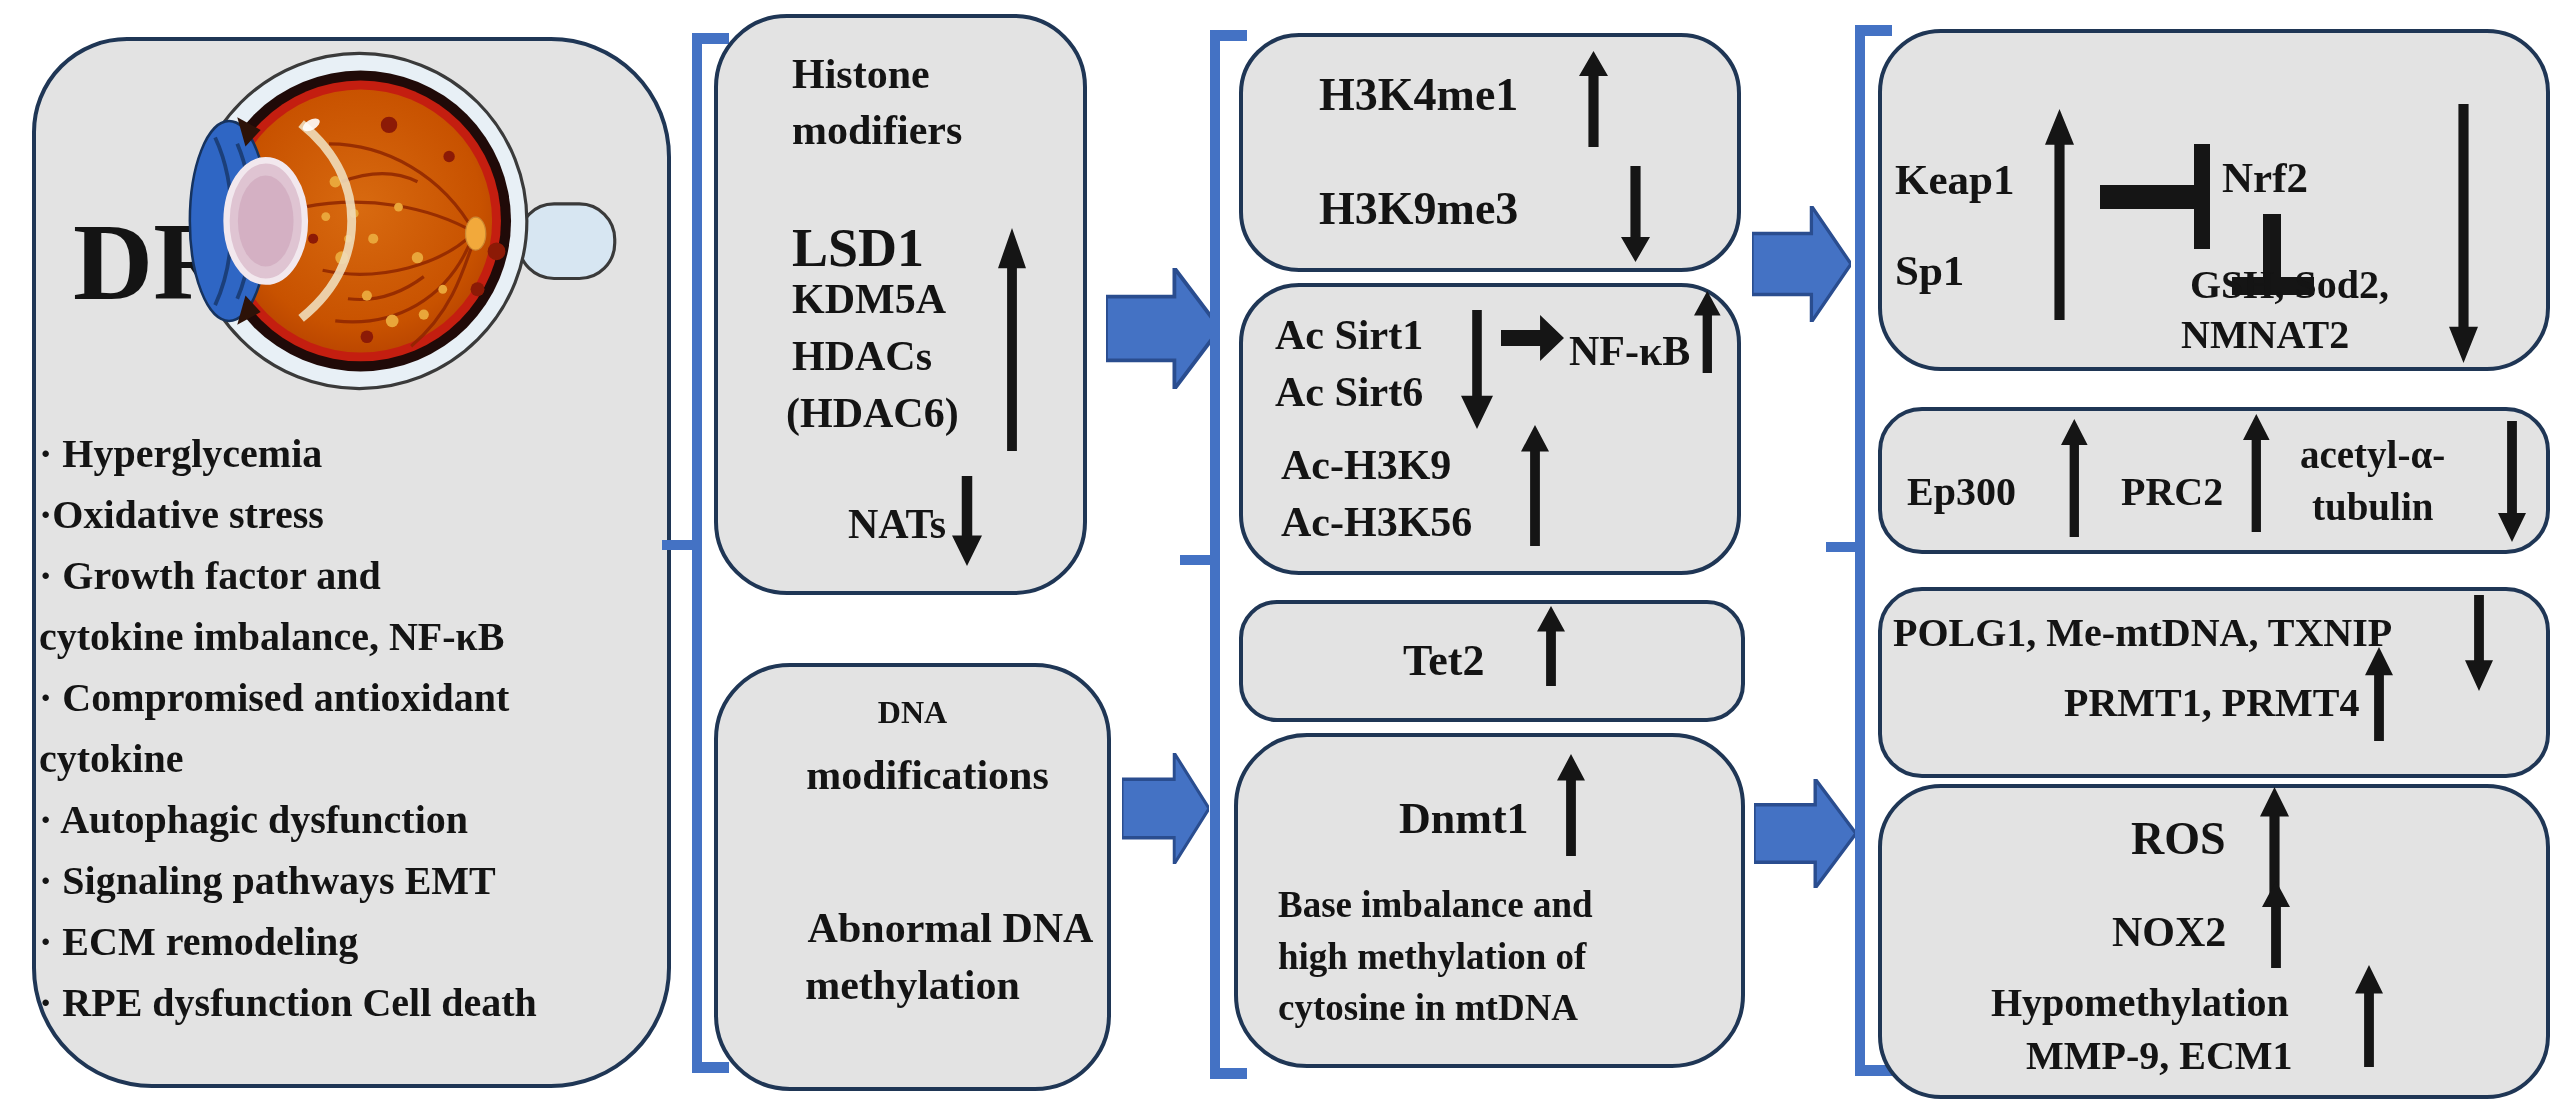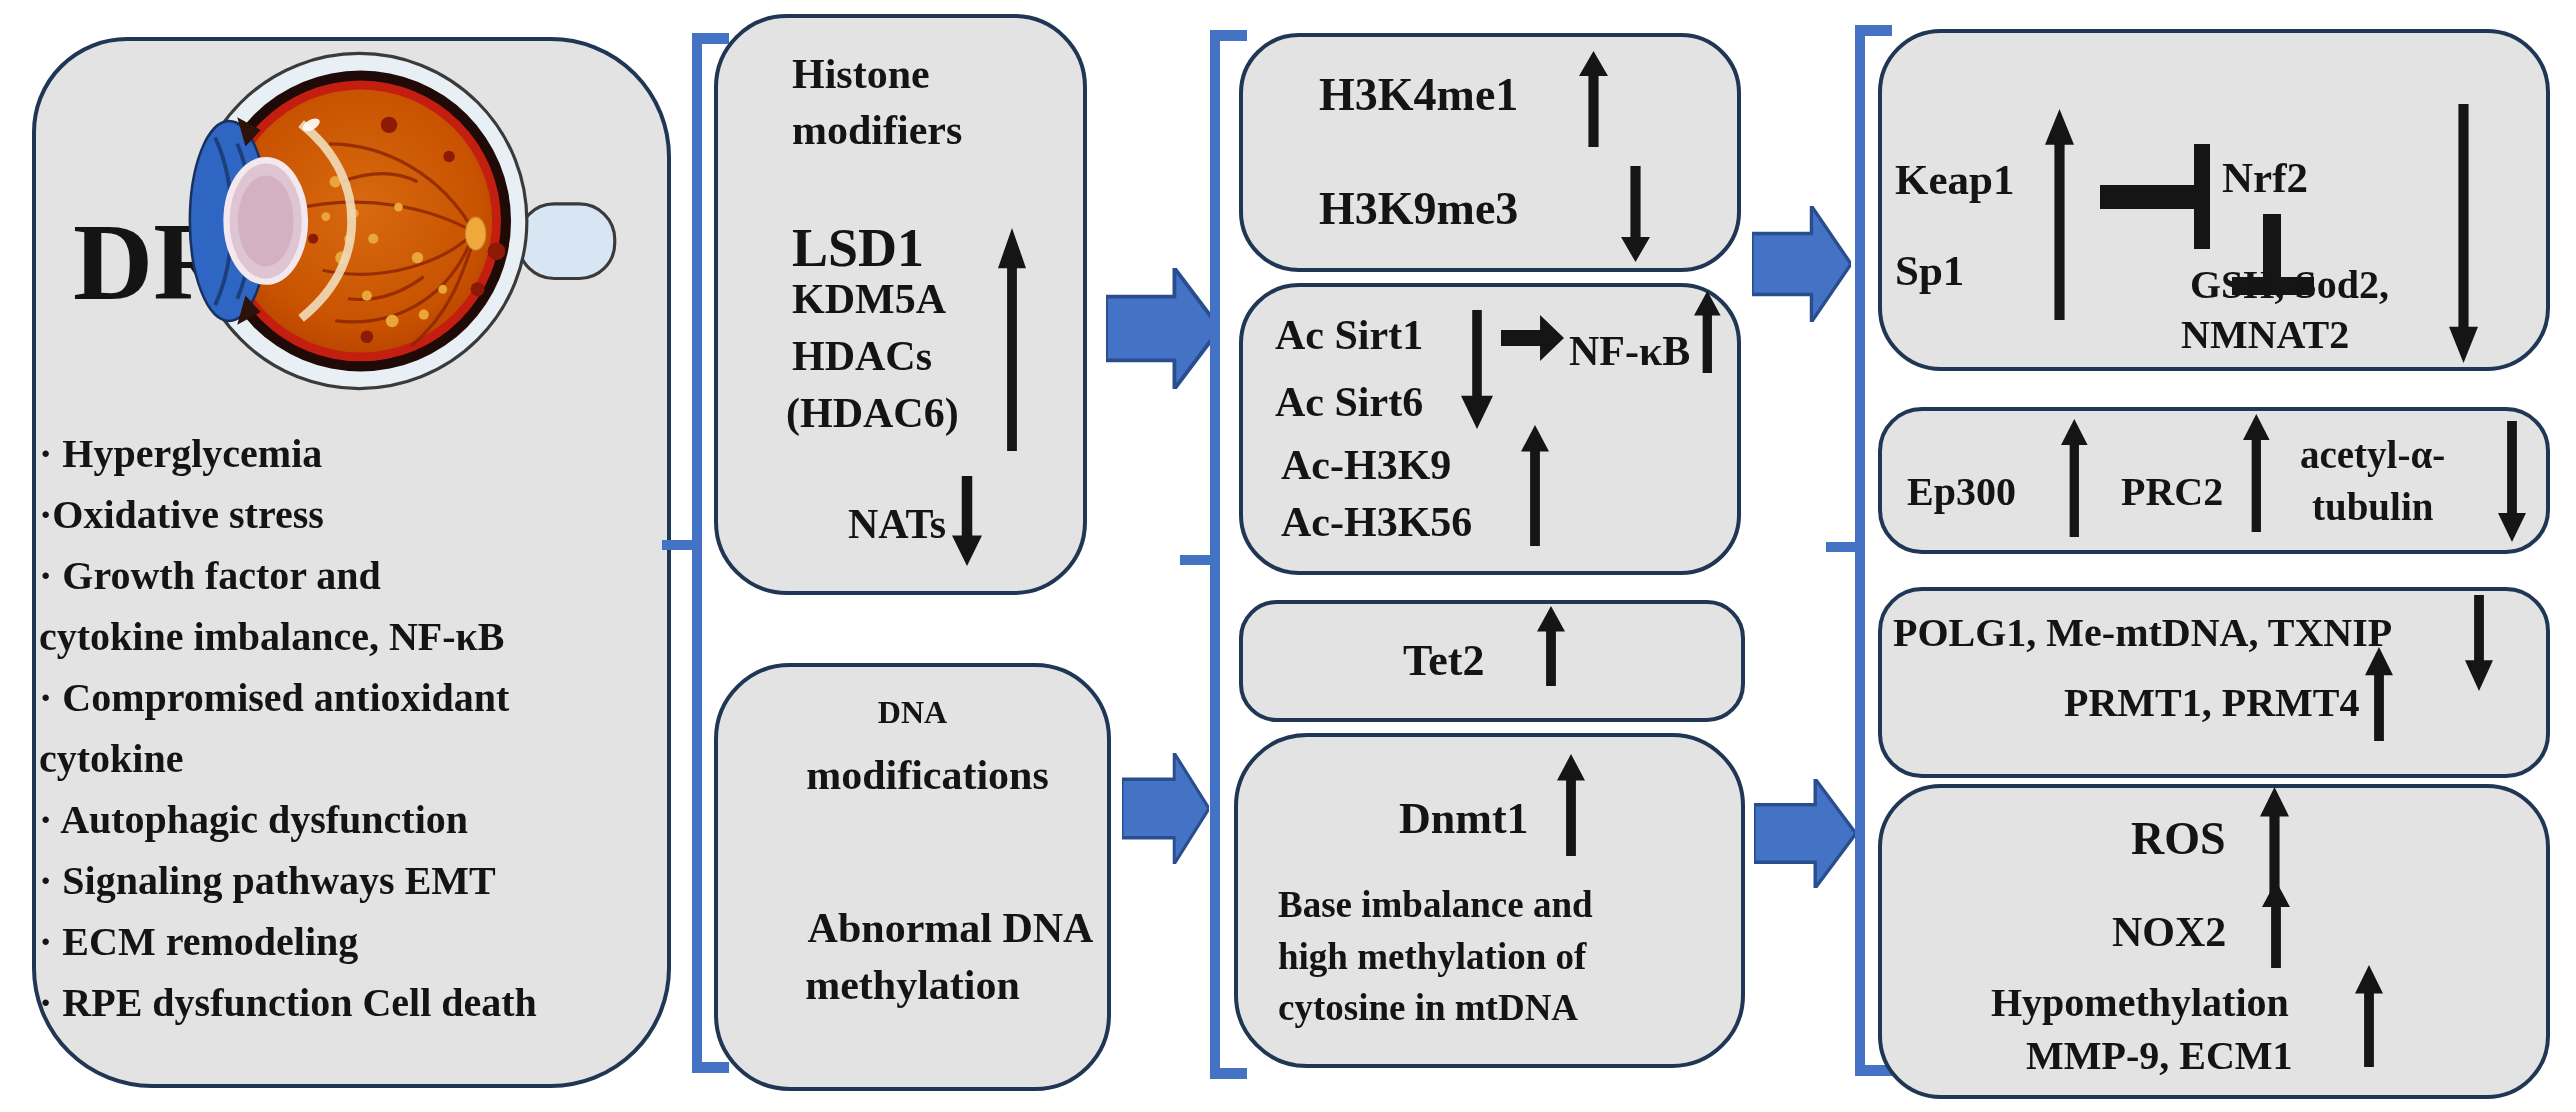--- a/index.html
+++ b/index.html
@@ -143,21 +143,21 @@
   <svg class="arrow" style="left:1579px;top:51px;" width="29" height="96" viewBox="0 0 40 100" preserveAspectRatio="none">
     <path d="M20 0 L40 26 L27 26 L27 100 L13 100 L13 26 L0 26 Z" fill="#151515"></path>
     </svg>
   <div class="t" style="left:1319px;top:185px;font-size:46px;">H3K9me3</div>
   <svg class="arrow" style="left:1621px;top:166px;" width="29" height="96" viewBox="0 0 40 100" preserveAspectRatio="none">
     <path d="M20 100 L0 74 L13 74 L13 0 L27 0 L27 74 L40 74 Z" fill="#151515"></path>
     </svg>
 
   <div class="panel" style="left:1239px;top:283px;width:502px;height:292px;border-radius:60px;"></div>
   <div class="t" style="left:1275px;top:313px;font-size:42px;">Ac Sirt1</div>
-  <div class="t" style="left:1275px;top:370px;font-size:42px;margin-top:10px;">Ac Sirt6</div>
+  <div class="t" style="left:1275px;top:370px;font-size:42px;">Ac Sirt6</div>
   <svg class="arrow" style="left:1461px;top:310px;" width="32" height="119" viewBox="0 0 40 100" preserveAspectRatio="none">
     <path d="M20 100 L0 72 L14 72 L14 0 L26 0 L26 72 L40 72 Z" fill="#151515"></path>
     </svg>
   <svg class="arrow" style="left:1501px;top:315px;" width="63" height="46" viewBox="0 0 100 40" preserveAspectRatio="none">
     <path d="M100 20 L62 0 L62 13 L0 13 L0 27 L62 27 L62 40 Z" fill="#151515"></path>
     </svg>
   <div class="t" style="left:1569px;top:329px;font-size:42px;">NF-κB</div>
   <svg class="arrow" style="left:1694px;top:291px;" width="26.6" height="82" viewBox="0 0 40 100" preserveAspectRatio="none">
     <path d="M20 0 L40 30 L27 30 L27 100 L13 100 L13 30 L0 30 Z" fill="#151515"></path>
     </svg>

